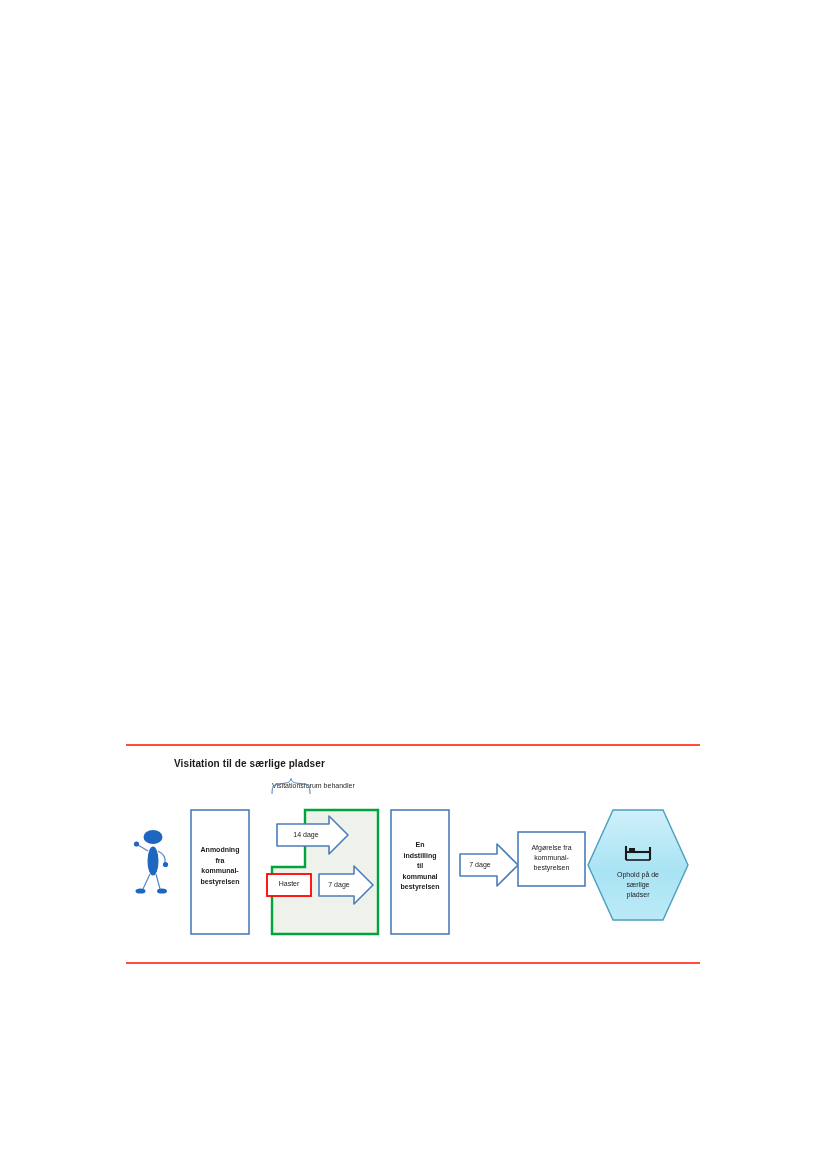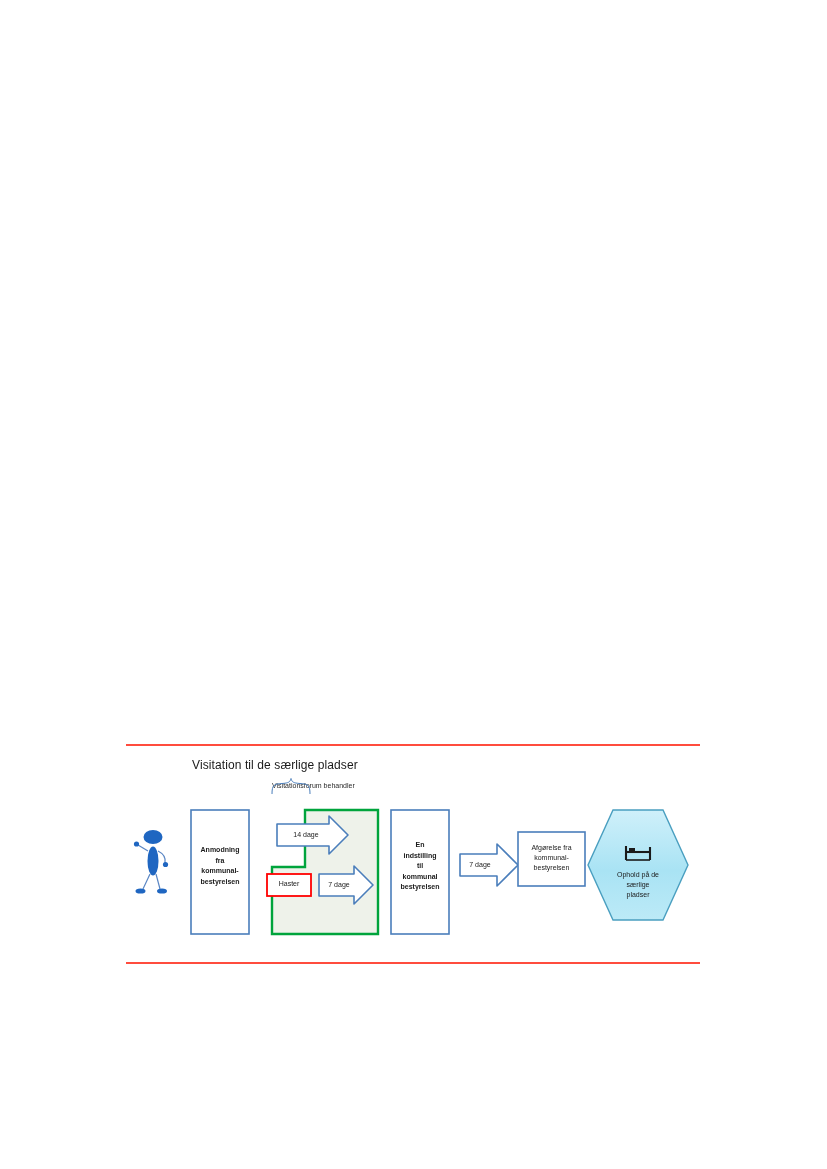--- a/index.html
+++ b/index.html
@@ -32,26 +32,25 @@
     left: 126px;
     top: 748px;
     width: 580px;
     height: 210px;
   }
 
   .figtitle {
     position: absolute;
     left: 48px;
     top: 10px;
-    font-size: 12px;
-    font-weight: normal;
+    font-size: 10px;
+    font-weight: bold;
     color: #1a1a1a;
     letter-spacing: 0.1px;
     white-space: nowrap;
-    margin-left: 18px;
   }
 
   .brace-label {
     position: absolute;
     left: 146px;
     top: 34px;
     font-size: 7px;
     color: #2a2a2a;
     white-space: nowrap;
   }

